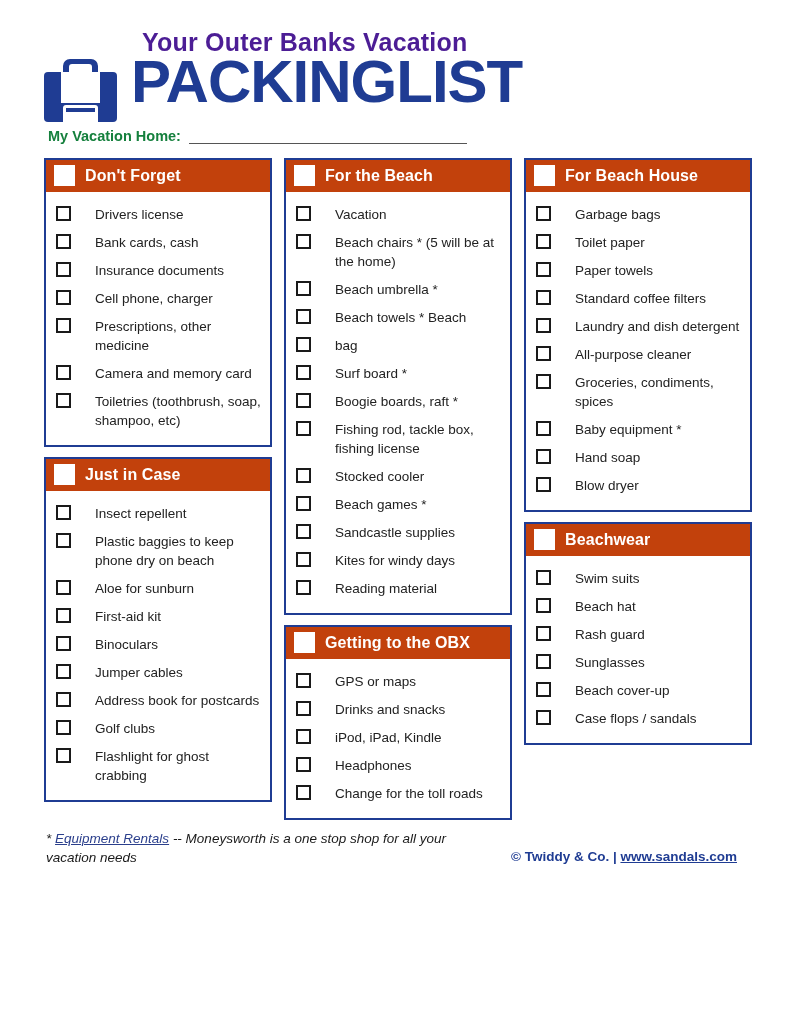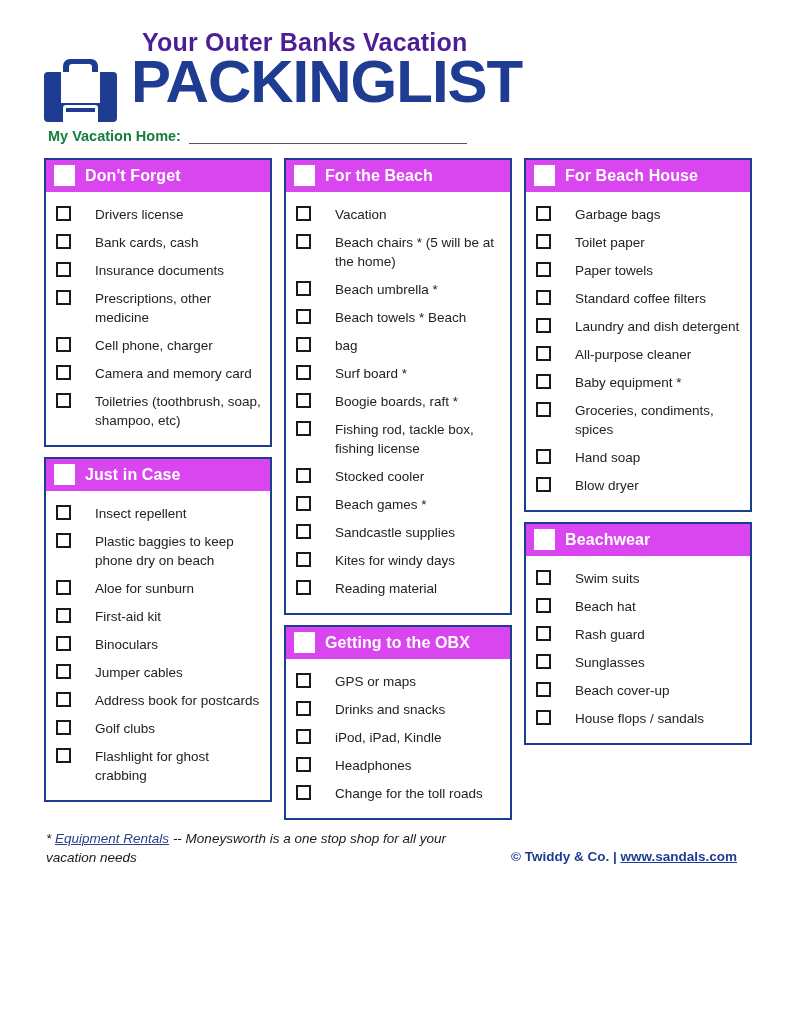--- a/index.html
+++ b/index.html
@@ -99,21 +99,21 @@
     flex-direction: column;
     gap: 10px;
   }
 
   
   .section {
     border: 2px solid #1F3C93;
     background: #ffffff;
   }
   .section-header {
-    background: #d946ef;
+    background: #c2410c;
     display: flex;
     align-items: center;
     padding: 5px 8px 6px 8px;
     gap: 10px;
   }
   .hdr-box {
     width: 21px;
     height: 21px;
     background: #ffffff;
     flex: 0 0 auto;
@@ -223,28 +223,28 @@
           <div class="item">
               <span class="chk"></span>
               <span class="item-label">Bank cards, cash</span>
             </div>
           <div class="item">
               <span class="chk"></span>
               <span class="item-label">Insurance documents</span>
             </div>
           <div class="item">
               <span class="chk"></span>
+              <span class="item-label">Cell phone, charger</span>
+            </div>
+          <div class="item">
+              <span class="chk"></span>
               <span class="item-label">Prescriptions, other medicine</span>
             </div>
           <div class="item">
               <span class="chk"></span>
-              <span class="item-label">Cell phone, charger</span>
-            </div>
-          <div class="item">
-              <span class="chk"></span>
               <span class="item-label">Camera and memory card</span>
             </div>
           <div class="item">
               <span class="chk"></span>
               <span class="item-label">Toiletries (toothbrush, soap, shampoo, etc)</span>
             </div>
         </div>
       </div>
 
       <div class="section">
@@ -415,28 +415,28 @@
           <div class="item">
               <span class="chk"></span>
               <span class="item-label">Laundry and dish detergent</span>
             </div>
           <div class="item">
               <span class="chk"></span>
               <span class="item-label">All-purpose cleaner</span>
             </div>
           <div class="item">
               <span class="chk"></span>
+              <span class="item-label">Groceries, condiments, spices</span>
+            </div>
+          <div class="item">
+              <span class="chk"></span>
               <span class="item-label">Baby equipment *</span>
             </div>
           <div class="item">
               <span class="chk"></span>
-              <span class="item-label">Groceries, condiments, spices</span>
-            </div>
-          <div class="item">
-              <span class="chk"></span>
               <span class="item-label">Hand soap</span>
             </div>
           <div class="item">
               <span class="chk"></span>
               <span class="item-label">Blow dryer</span>
             </div>
         </div>
       </div>
 
       <div class="section">
@@ -460,21 +460,21 @@
           <div class="item">
               <span class="chk"></span>
               <span class="item-label">Sunglasses</span>
             </div>
           <div class="item">
               <span class="chk"></span>
               <span class="item-label">Beach cover-up</span>
             </div>
           <div class="item">
               <span class="chk"></span>
-              <span class="item-label">House flops / sandals</span>
+              <span class="item-label">Case flops / sandals</span>
             </div>
         </div>
       </div>
 
     </div>
 
   </div>
 
   <div class="footer">
     <div class="footnote">

